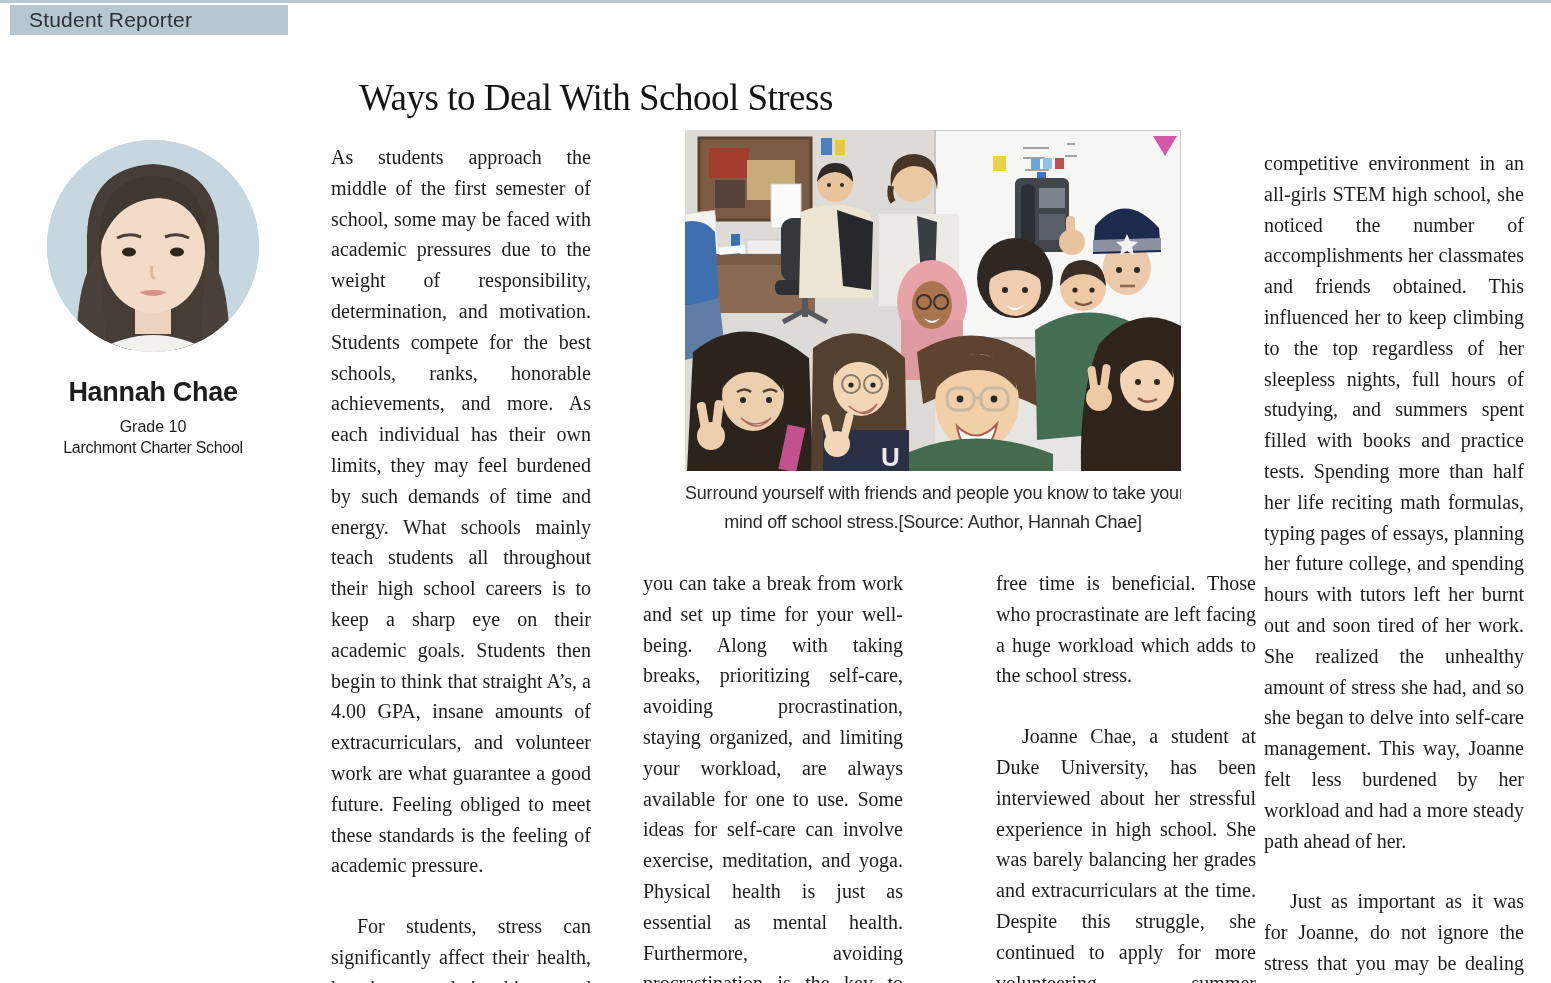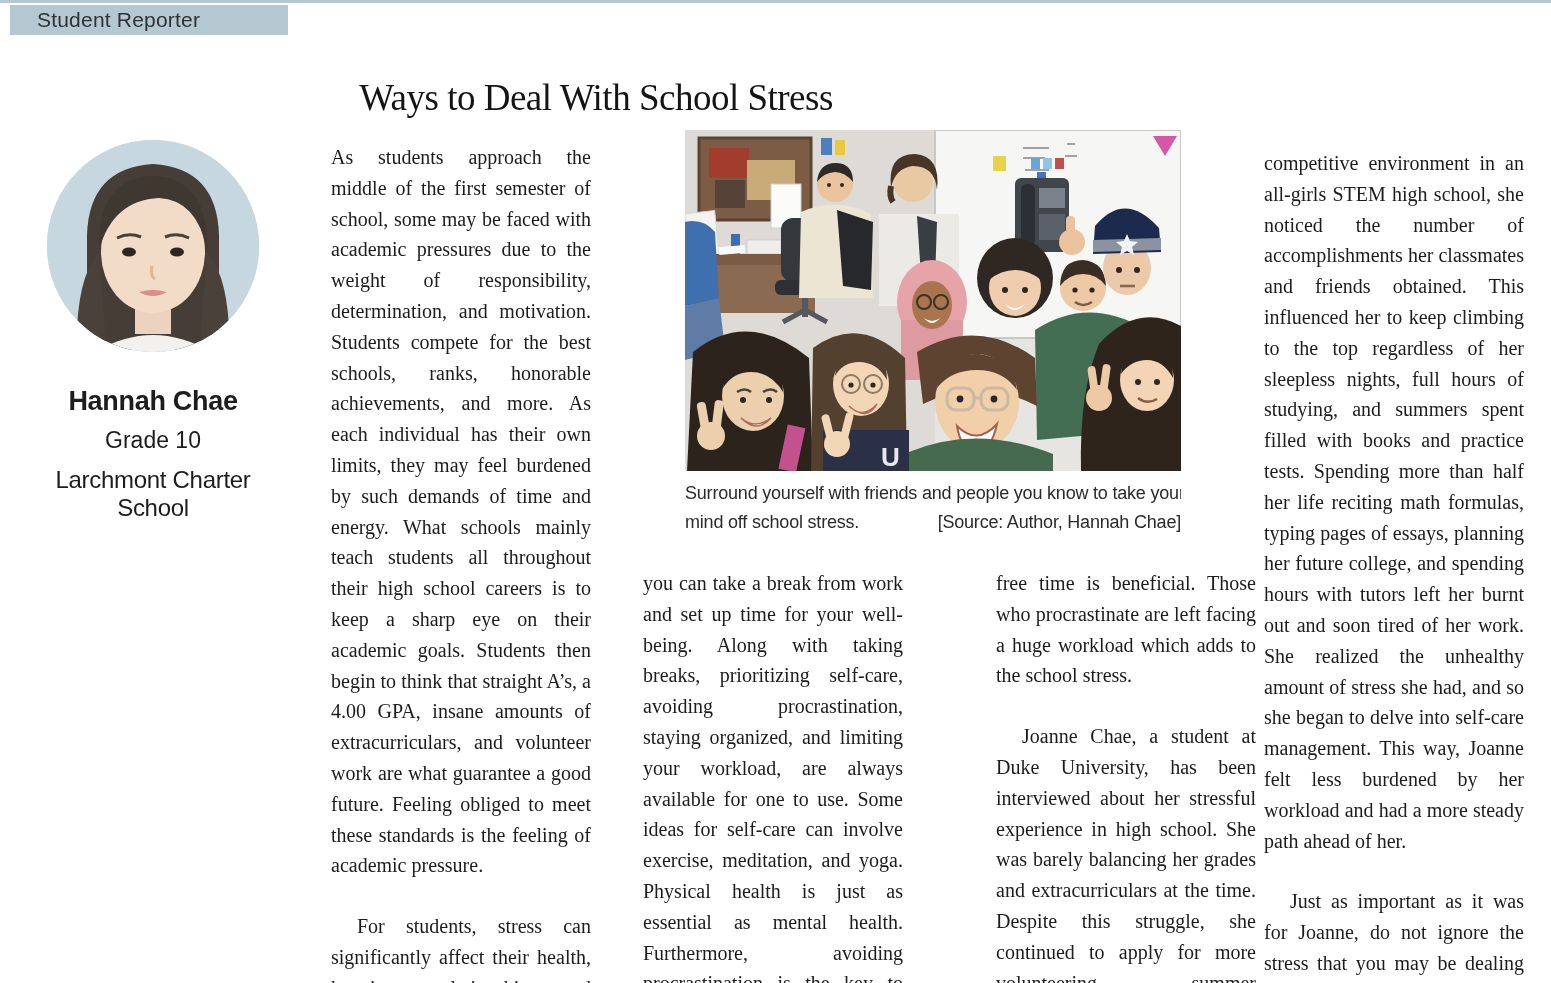--- a/index.html
+++ b/index.html
@@ -12,54 +12,54 @@
     position:relative;width:1551px;height:983px;background:#ffffff;overflow:hidden;
     font-family:"Liberation Serif","DejaVu Serif",serif;color:var(--ink);
   }
   .top-rule{position:absolute;left:0;top:0;width:1551px;height:3px;background:var(--band-blue);}
   .kicker-band{
     position:absolute;left:10px;top:5px;width:278px;height:30px;background:var(--band-blue);
     display:flex;align-items:center;
   }
   .kicker-band span{
     font-family:"Liberation Sans","DejaVu Sans",sans-serif;font-size:21px;color:#2e3236;
-    padding-left:27px;letter-spacing:0.2px;
+    padding-left:19px;letter-spacing:0.2px;
   }
   .headline{
     position:absolute;left:315px;top:47px;width:562px;text-align:center;
     font-size:37px;line-height:52px;color:#141414;font-weight:400;letter-spacing:-0.5px;
   }
   
   .author-card{position:absolute;left:38px;top:140px;width:230px;text-align:center;
     font-family:"Liberation Sans","DejaVu Sans",sans-serif;color:#1d1d1d;}
   .avatar{width:212px;height:212px;border-radius:50%;overflow:hidden;margin:0 auto;background:var(--avatar-bg);}
-  .author-name{margin-top:34px;font-size:27px;font-weight:700;letter-spacing:-0.3px;}
-  .author-grade{margin-top:10px;font-size:23px;}
-  .author-school{margin-top:12px;font-size:24px;letter-spacing:-0.3px;}
+  .author-name{margin-top:25px;font-size:27px;font-weight:700;letter-spacing:-0.3px;}
+  .author-grade{margin-top:10px;font-size:16px;}
+  .author-school{margin-top:3px;font-size:16px;letter-spacing:-0.3px;}
   
   .col{
     position:absolute;width:292px;text-align:justify;
     font-size:20px;line-height:30.8px;color:var(--ink);overflow:hidden;
   }
   .col p{margin:16px;}
   .col p.gap{margin-top:30px;}
   .col p.indent{text-indent:26px;}
   .col-1{left:315px;top:126px;height:857px;}
   .col-2{left:627px;top:552px;height:431px;}
   .col-3{left:980px;top:552px;height:431px;}
   .col-4{left:1248px;top:132px;height:857px;}
   
   .photo{position:absolute;left:685px;top:130px;width:496px;height:341px;overflow:hidden;background:#e6e4e0;}
   .caption{
     position:absolute;left:685px;top:479px;width:496px;
     font-family:"Liberation Sans","DejaVu Sans",sans-serif;font-size:18px;line-height:29px;
     color:#2a2a2a;letter-spacing:-0.2px;
   }
   .caption .line1{white-space:nowrap;overflow:hidden;}
-  .caption .line2{display:flex;justify-content:space-between;}
+  .caption .line2{display:flex;justify-content:center;}
 </style>
 </head>
 <body>
 
 <div class="page">
 
   <div class="top-rule"></div>
 
   <div class="kicker-band">
     <span>Student Reporter</span>

